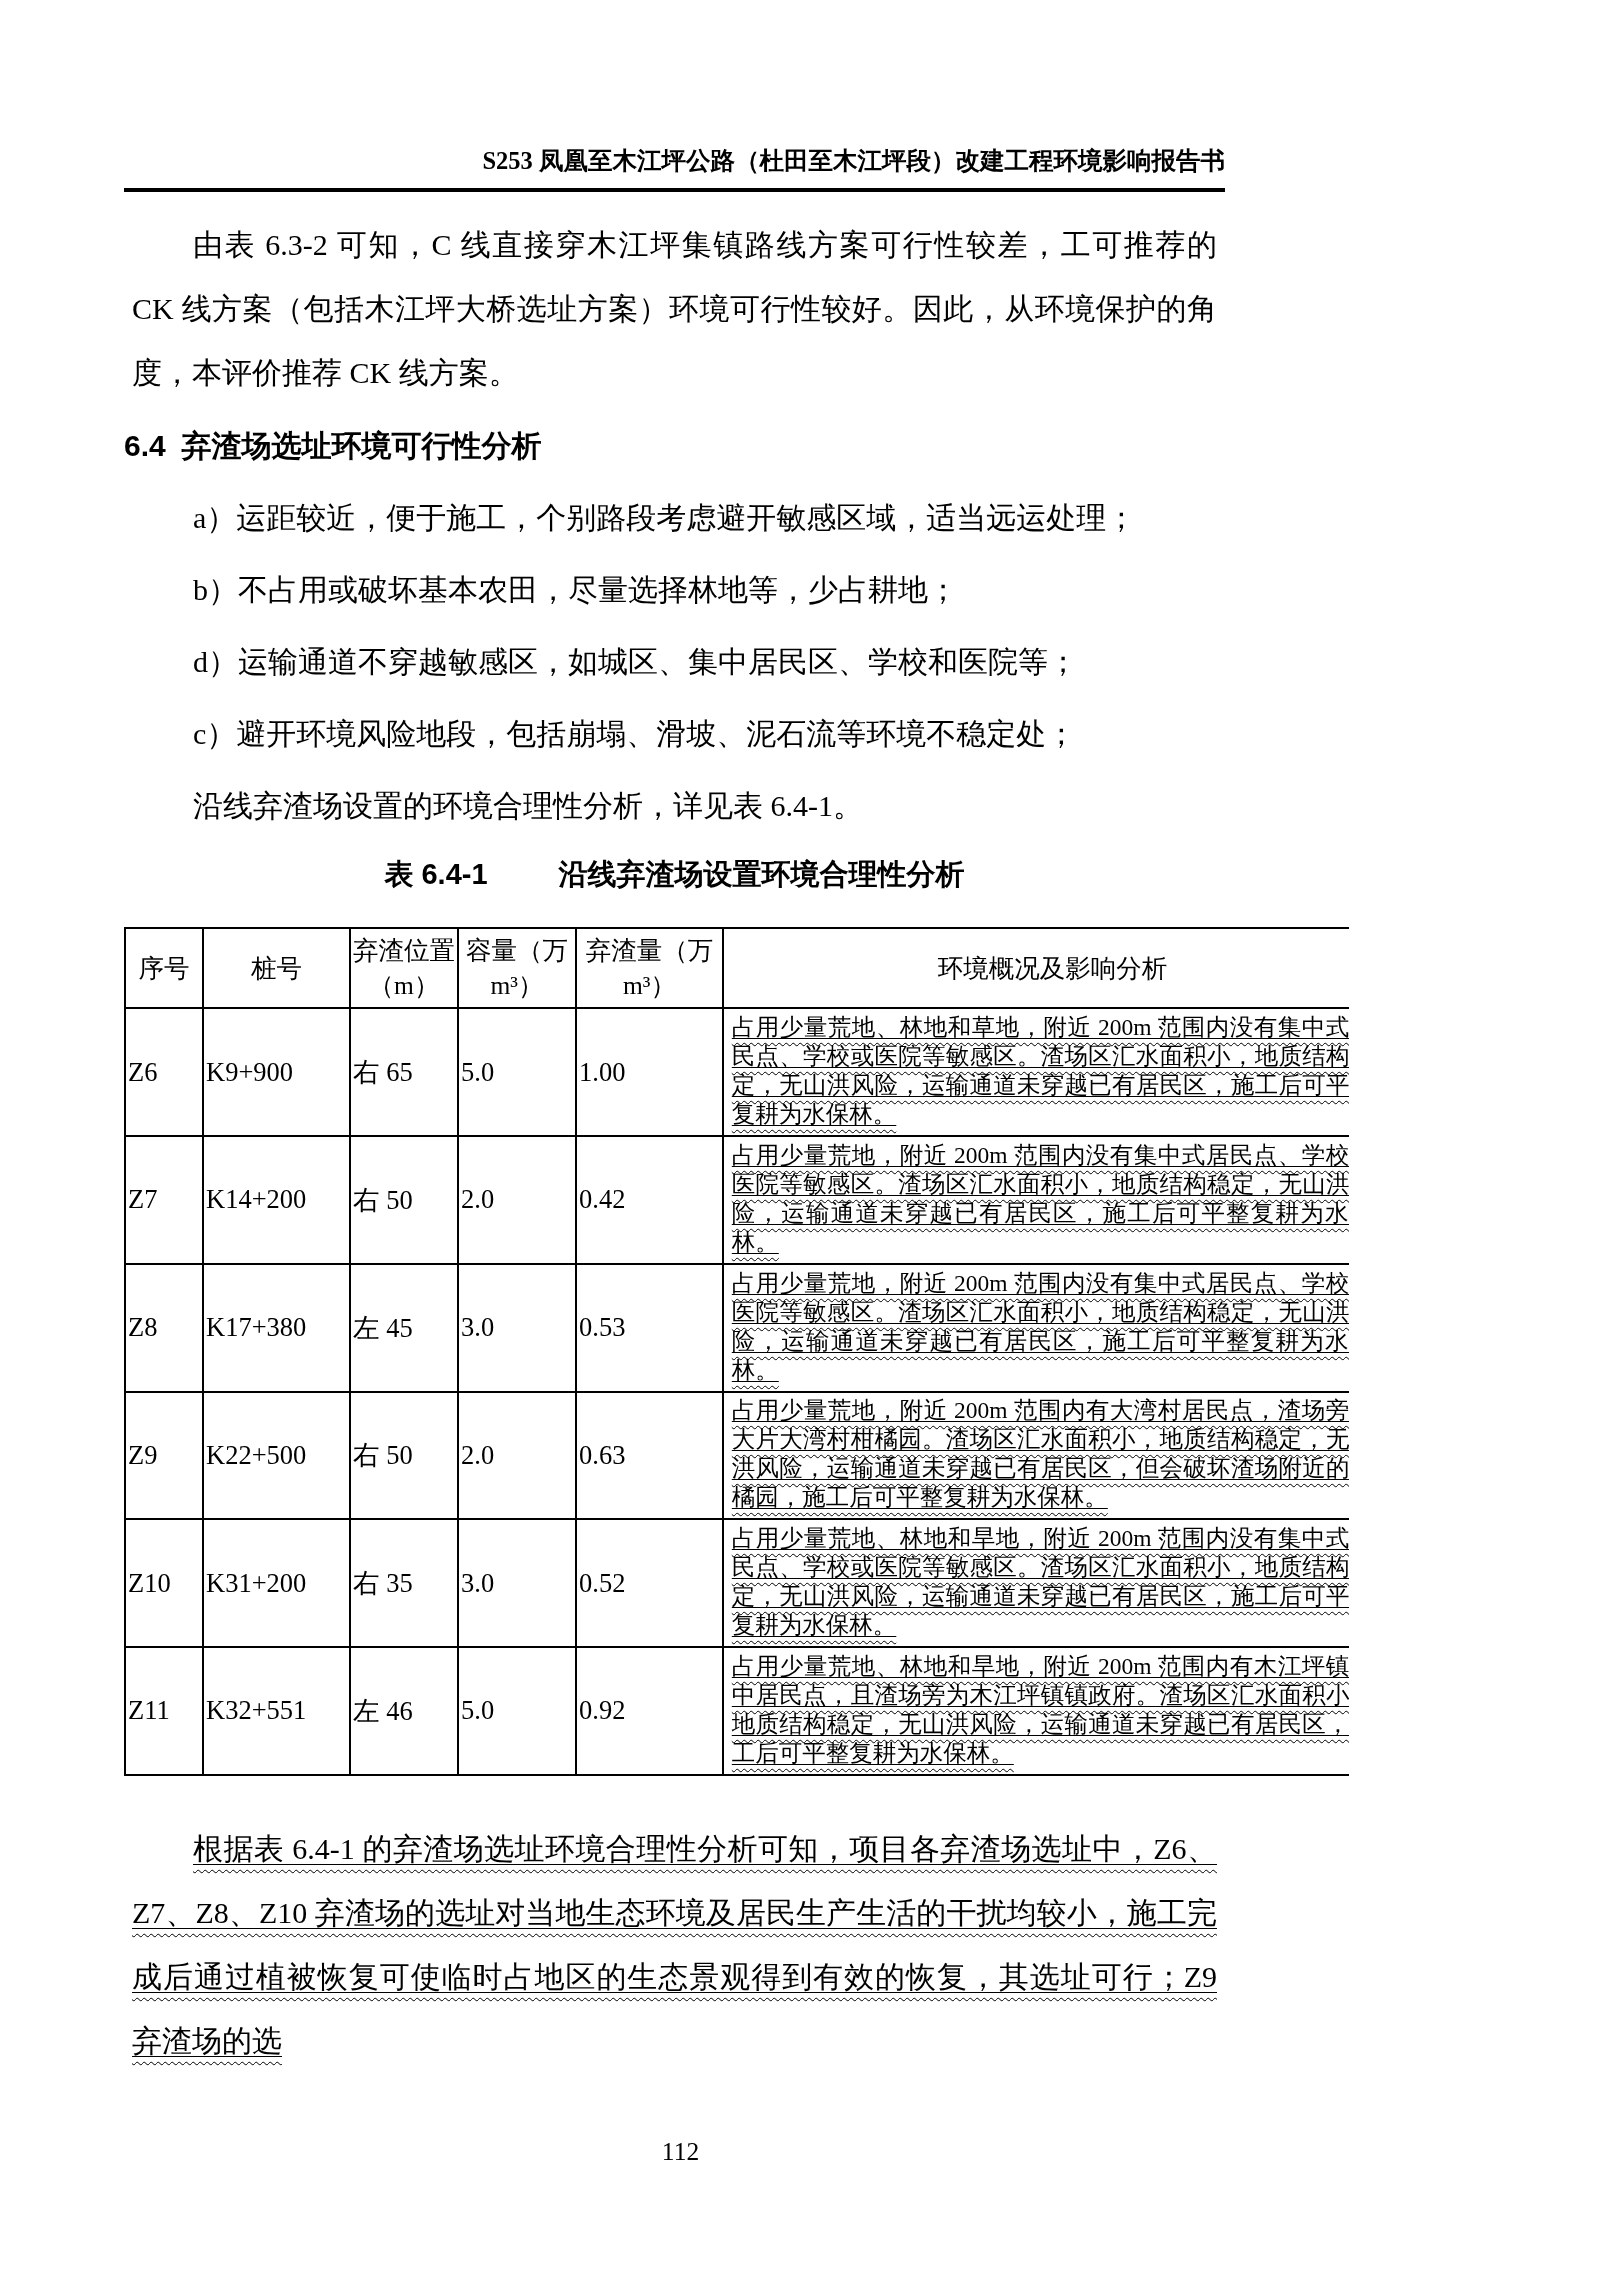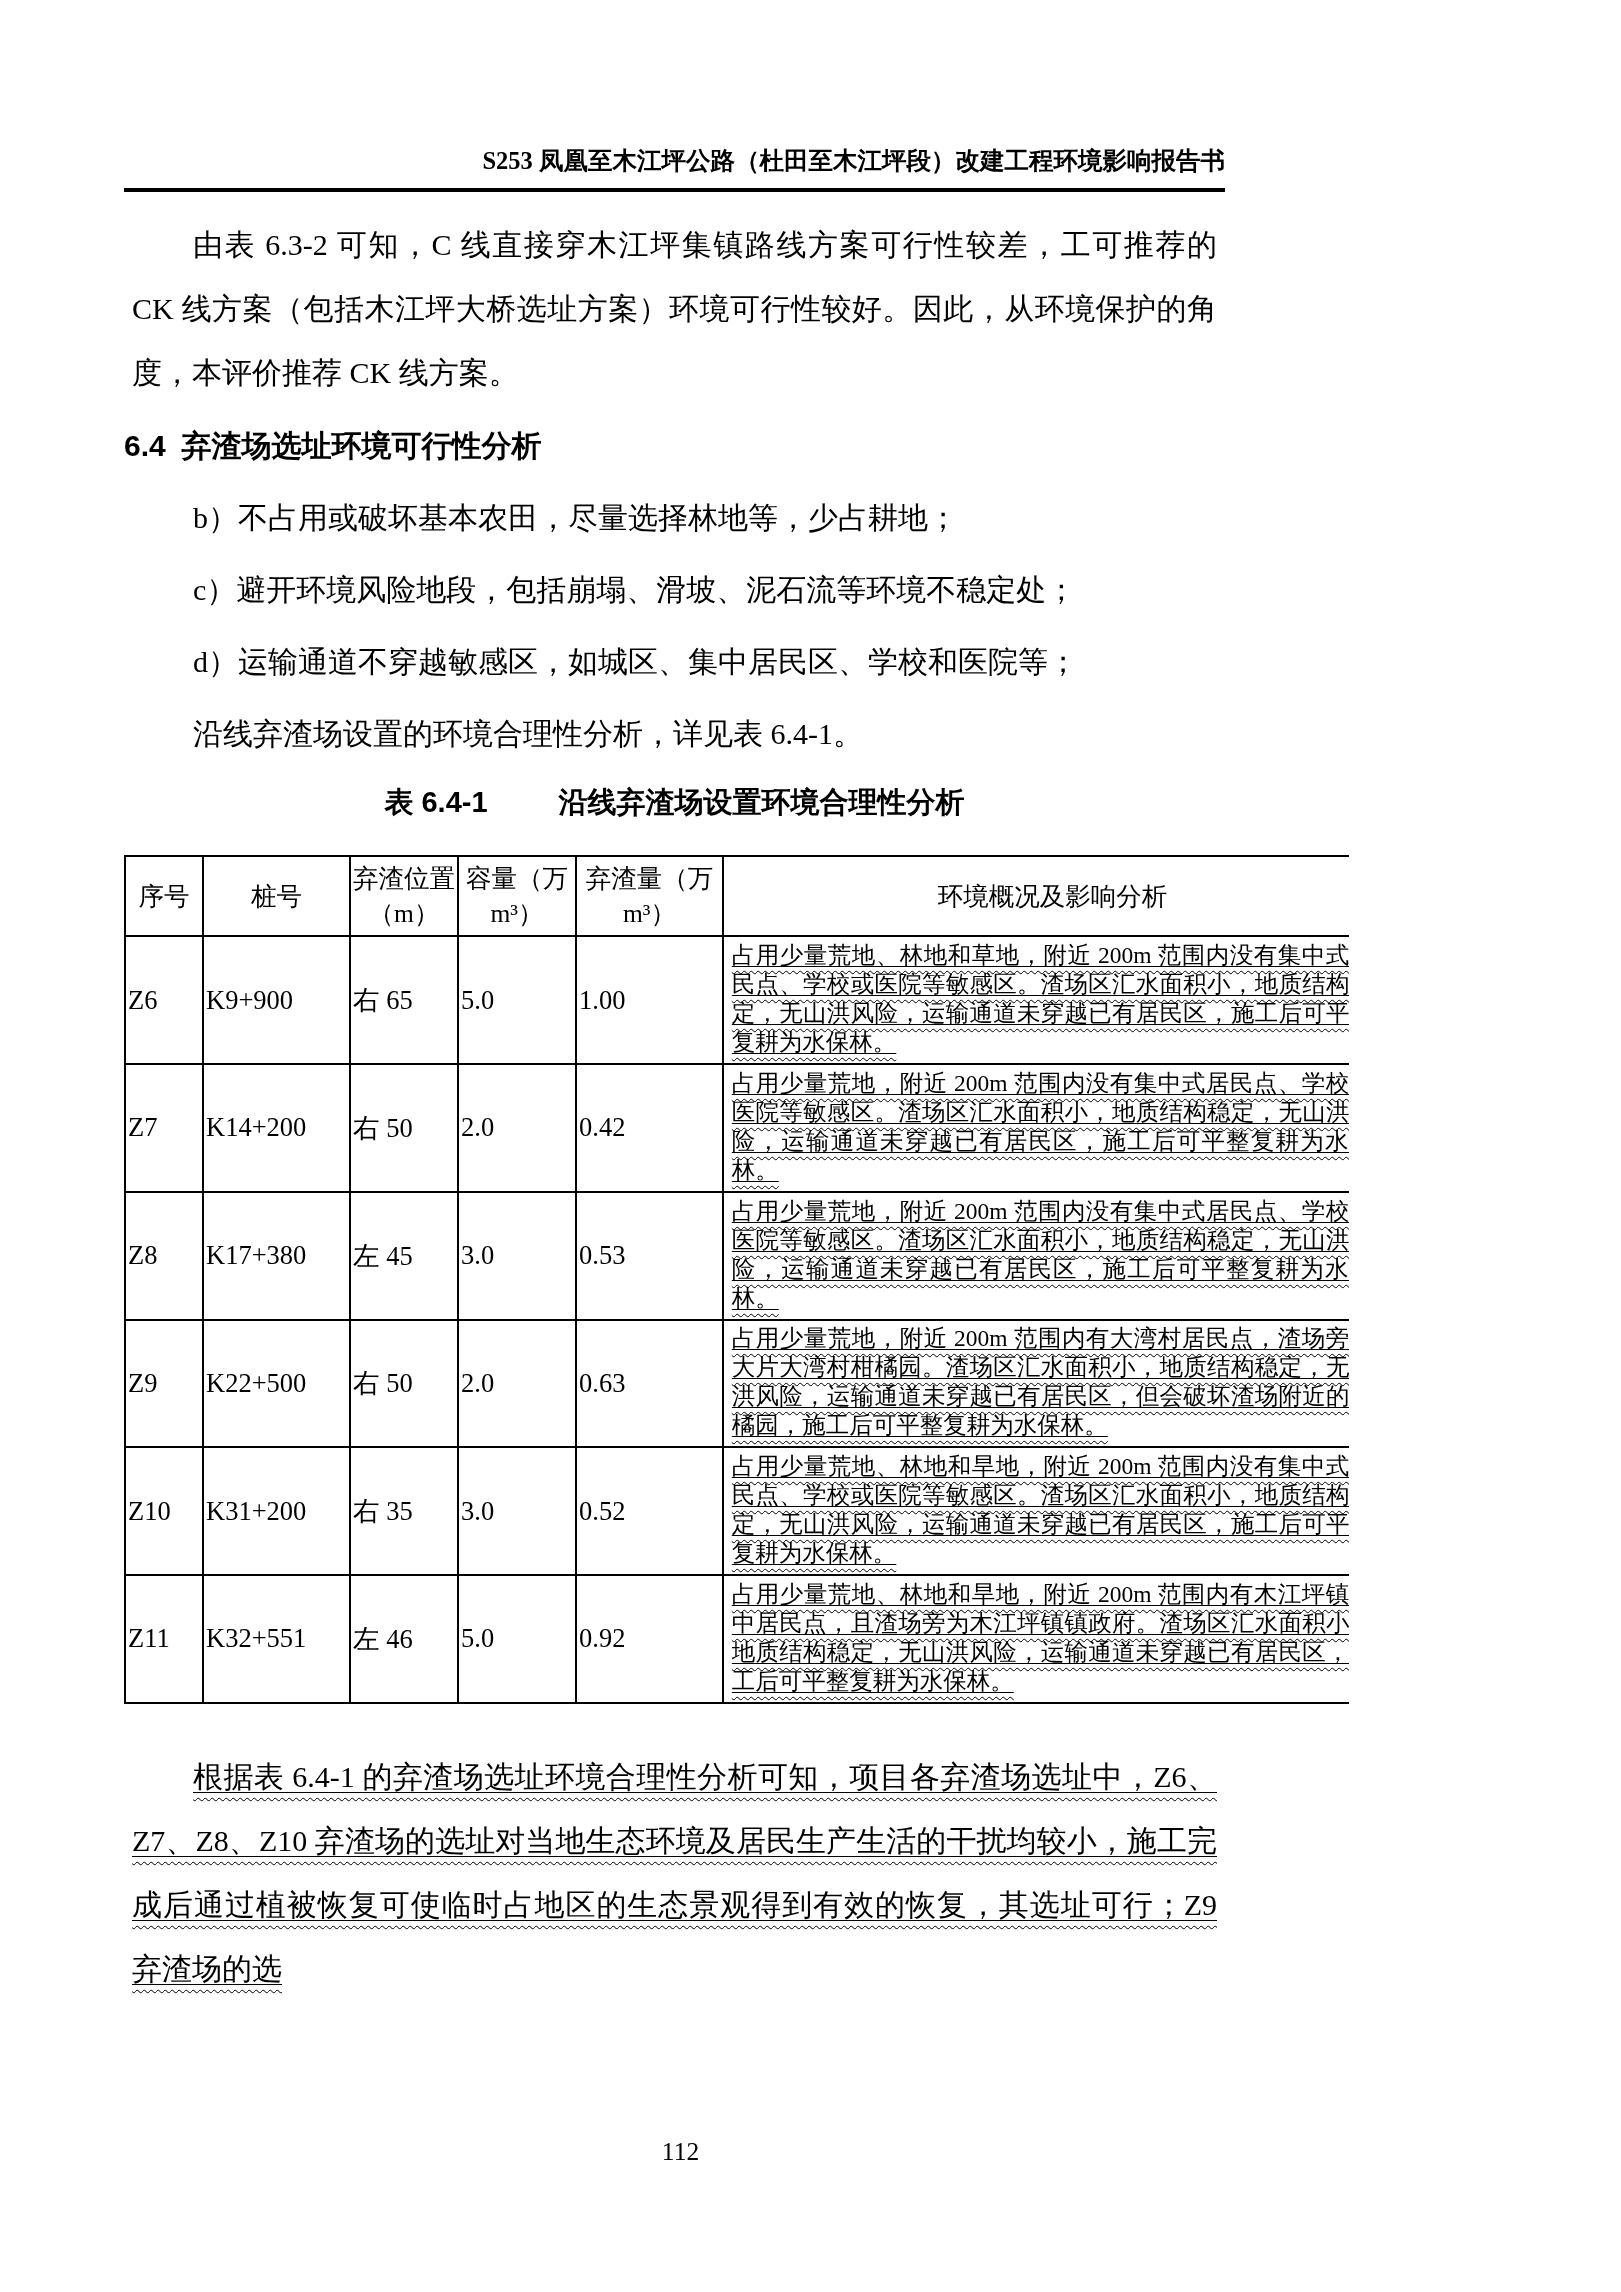--- a/index.html
+++ b/index.html
@@ -133,23 +133,24 @@
       <div class="doc-header-text">S253 凤凰至木江坪公路（杜田至木江坪段）改建工程环境影响报告书</div>
     </div>
 
     <p class="body-para indent first-para">由表 6.3-2 可知，C 线直接穿木江坪集镇路线方案可行性较差，工可推荐的 CK 线方案（包括木江坪大桥选址方案）环境可行性较好。因此，从环境保护的角度，本评价推荐 CK 线方案。</p>
 
     <h2 class="section-heading">
       <span class="sec-num">6.4</span><span>弃渣场选址环境可行性分析</span>
     </h2>
 
 
+    <p class="body-para indent">a）运距较近，便于施工，个别路段考虑避开敏感区域，适当远运处理；</p>
     <p class="body-para indent">b）不占用或破坏基本农田，尽量选择林地等，少占耕地；</p>
+    <p class="body-para indent">d）运输通道不穿越敏感区，如城区、集中居民区、学校和医院等；</p>
     <p class="body-para indent">c）避开环境风险地段，包括崩塌、滑坡、泥石流等环境不稳定处；</p>
-    <p class="body-para indent">d）运输通道不穿越敏感区，如城区、集中居民区、学校和医院等；</p>
 
     <p class="body-para indent">沿线弃渣场设置的环境合理性分析，详见表 6.4-1。</p>
 
     <div class="table-caption">
       <span>表 6.4-1</span>
       <span>沿线弃渣场设置环境合理性分析</span>
     </div>
 
     <table class="site-table">
       <colgroup>

